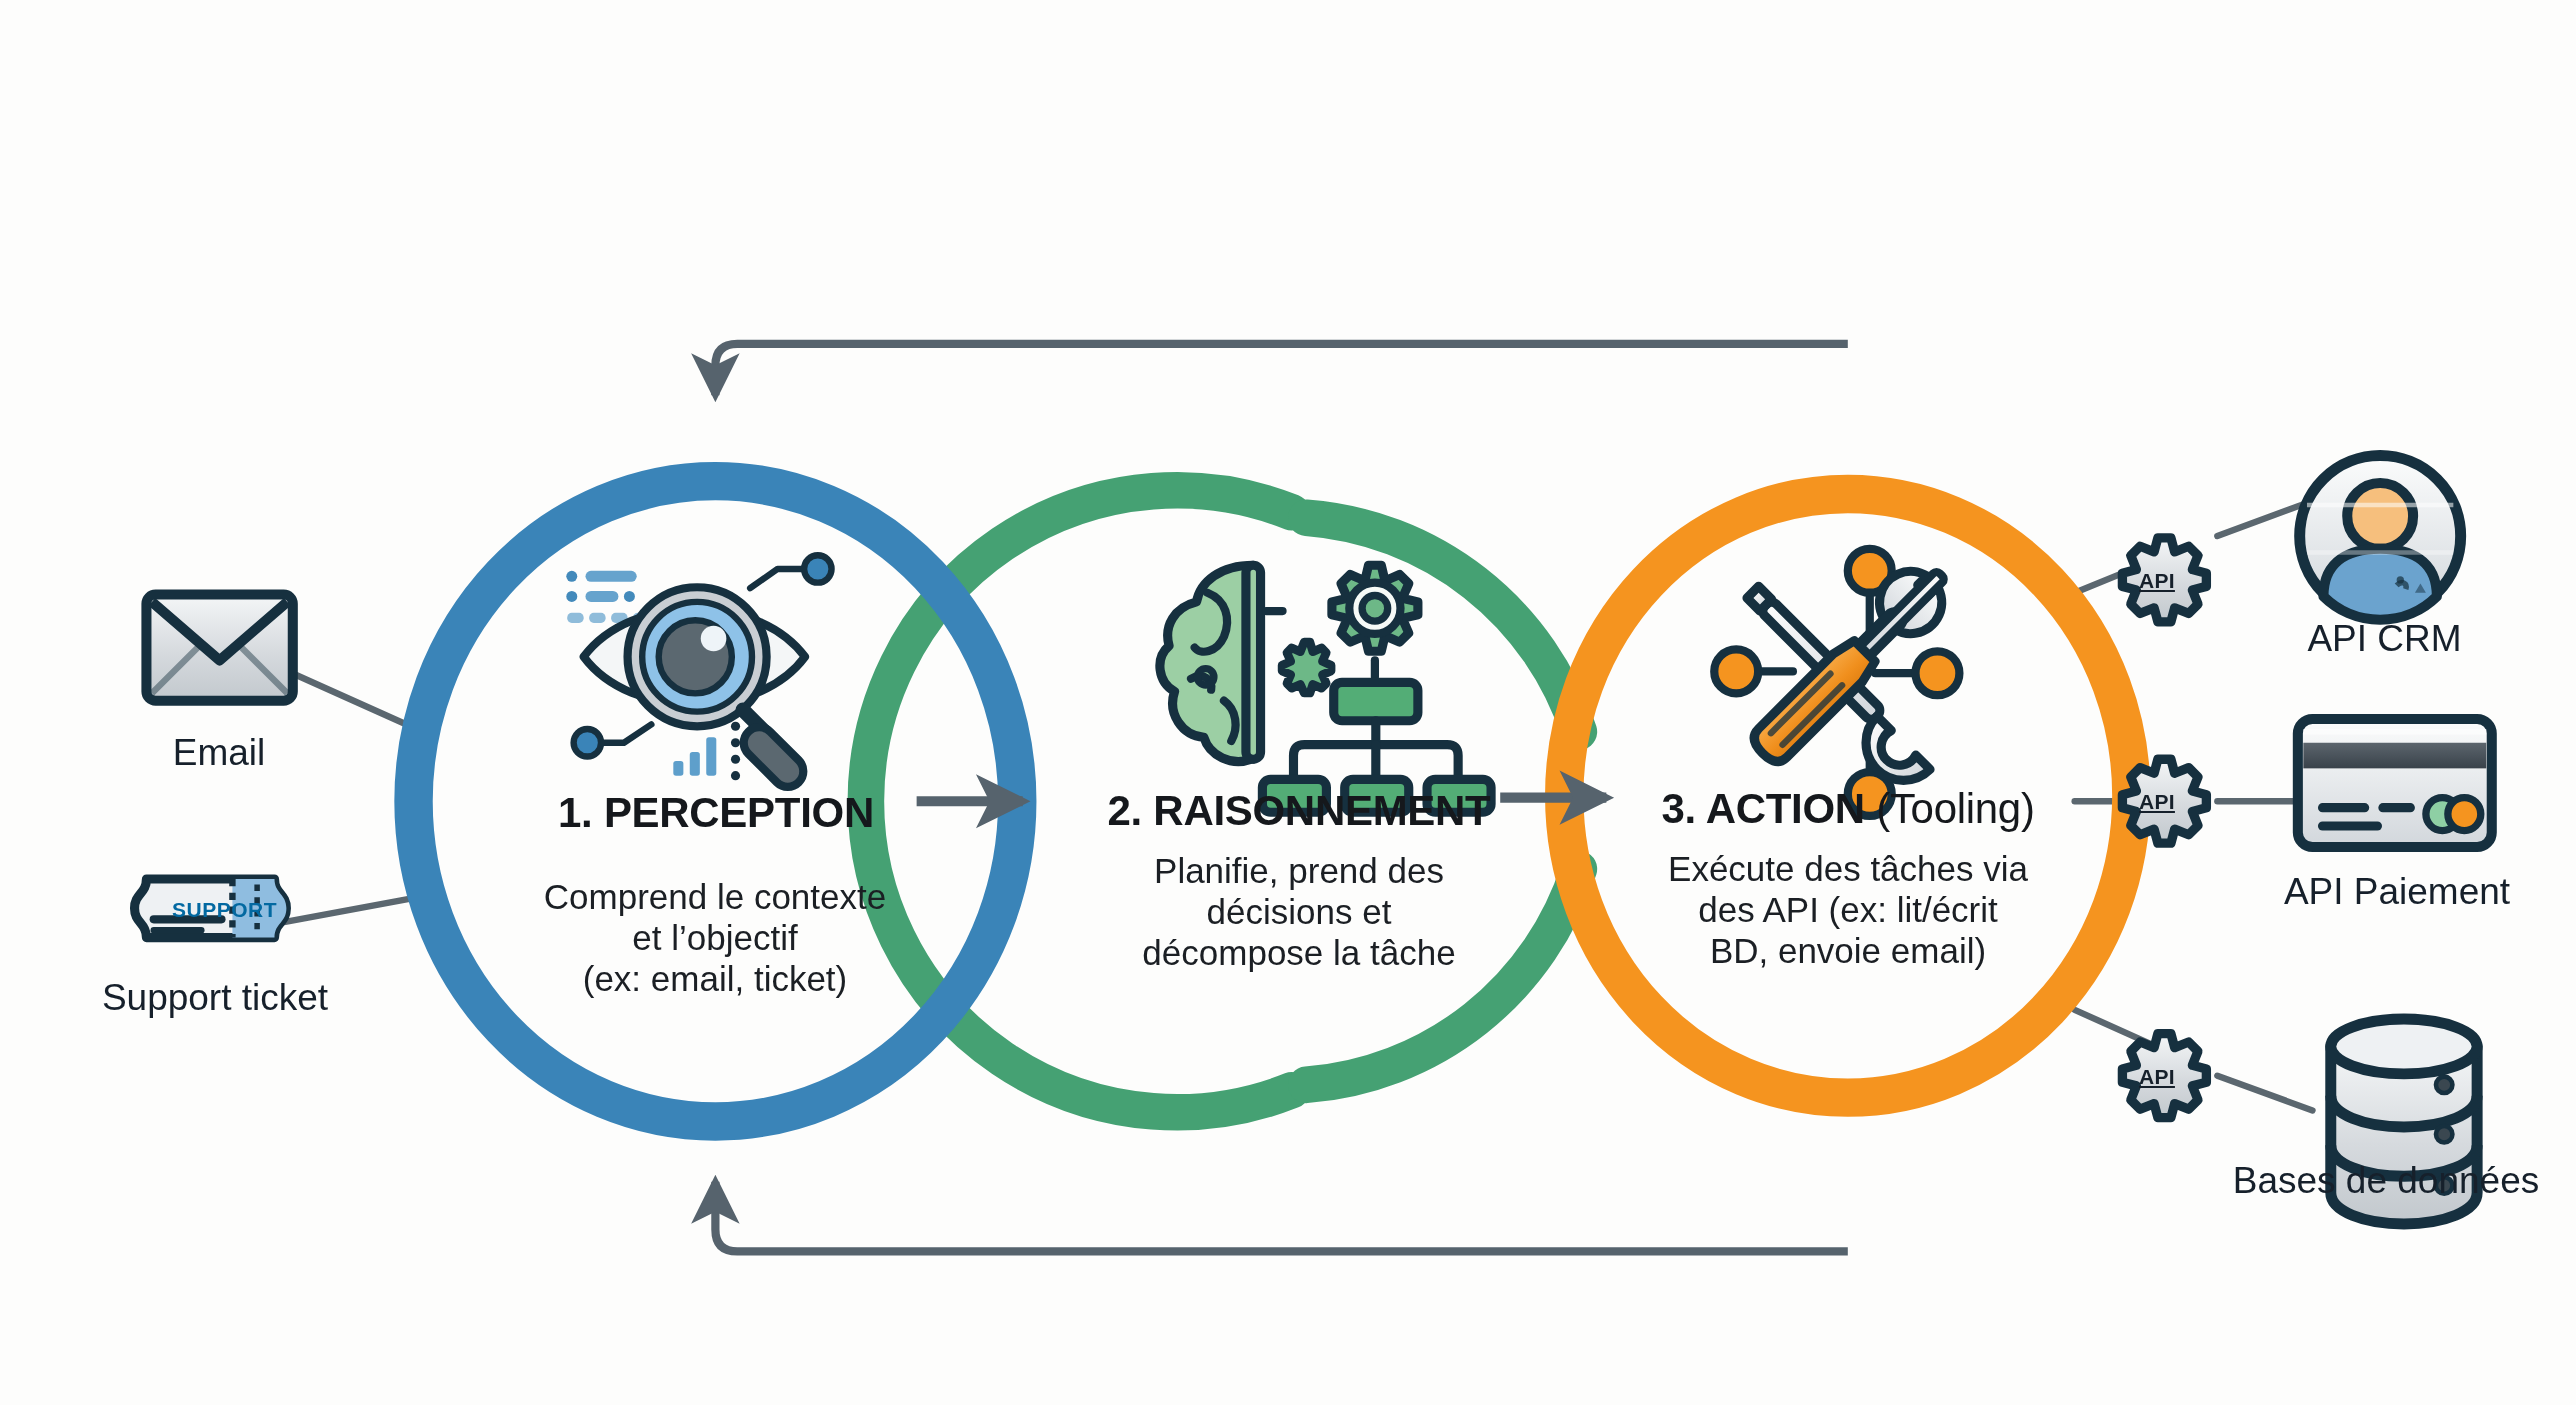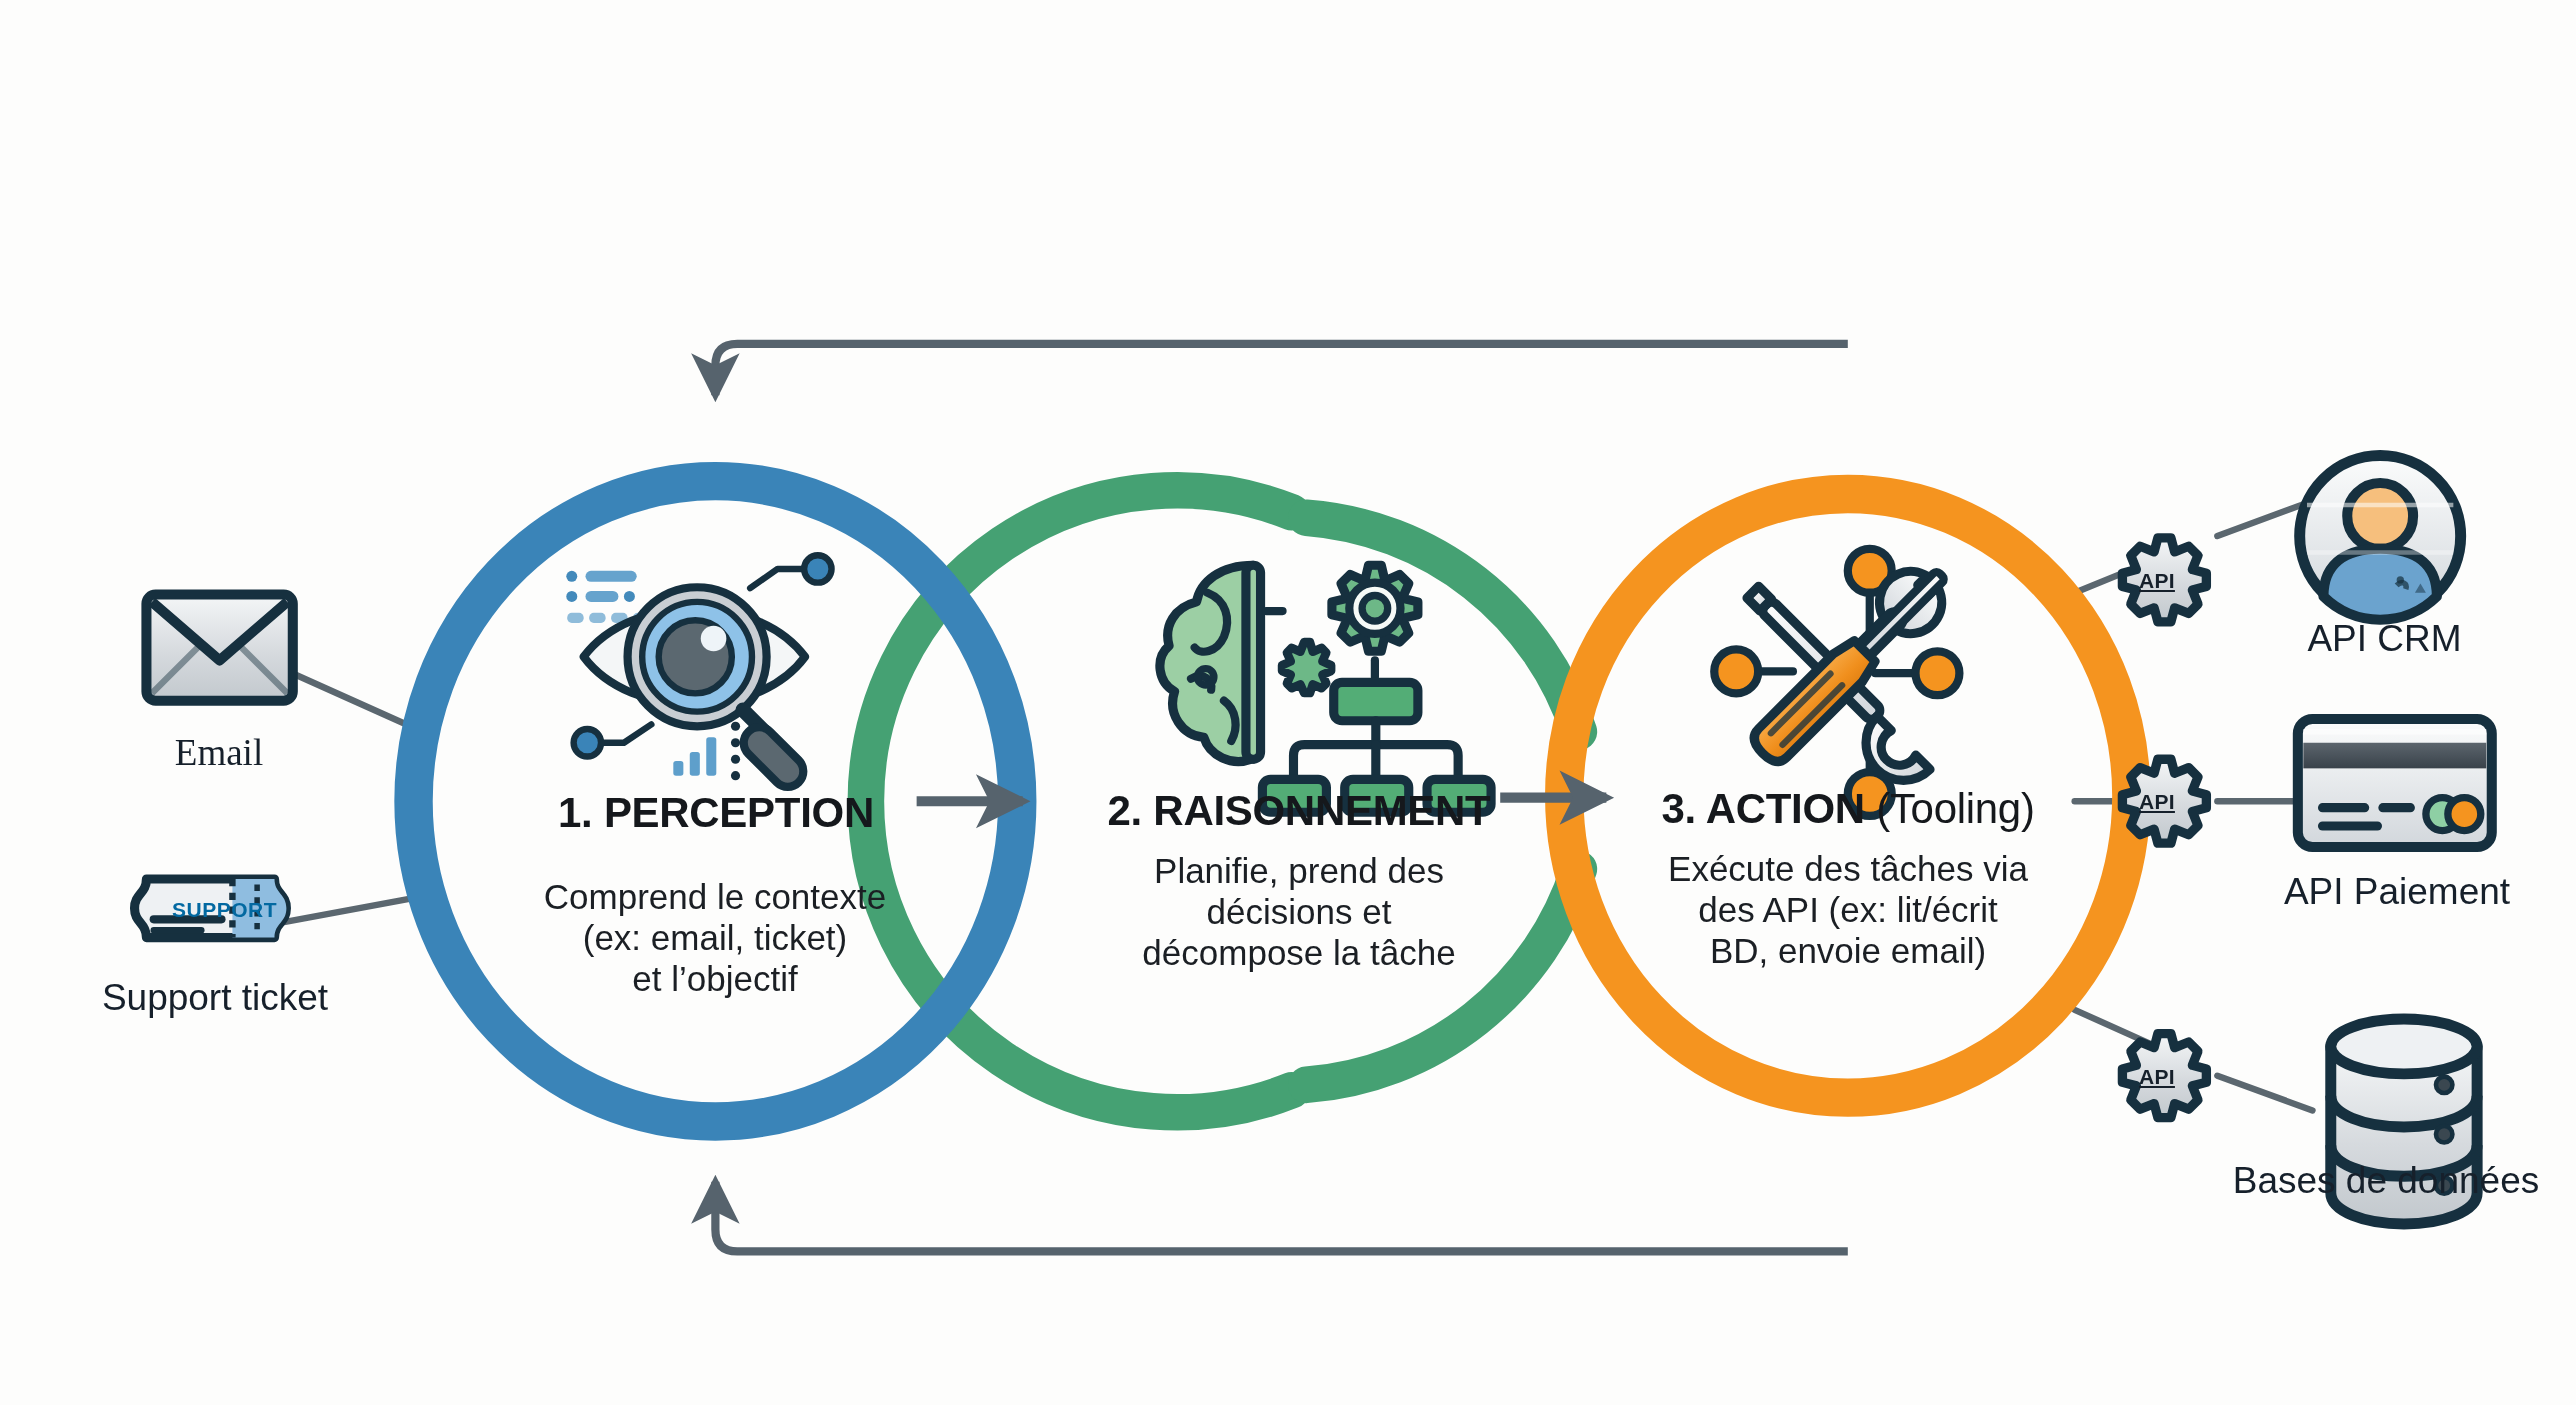--- a/index.html
+++ b/index.html
@@ -381,32 +381,32 @@
       <path d="M 8 36 L 8 196 C 8 216 44 230 88 230 C 132 230 168 216 168 196 L 168 36 Z" fill="url(#gMetal)" stroke="#16303f" stroke-width="12" stroke-linejoin="round"></path>
       <ellipse cx="88" cy="36" rx="80" ry="30" fill="#eef1f3" stroke="#16303f" stroke-width="12"></ellipse>
       <path d="M 8 90 C 8 110 44 124 88 124 C 132 124 168 110 168 90" fill="none" stroke="#16303f" stroke-width="12"></path>
       <path d="M 8 144 C 8 164 44 178 88 178 C 132 178 168 164 168 144" fill="none" stroke="#16303f" stroke-width="12"></path>
       <circle cx="132" cy="78" r="9" fill="#3a4750" stroke="#16303f" stroke-width="5"></circle>
       <circle cx="132" cy="132" r="9" fill="#3a4750" stroke="#16303f" stroke-width="5"></circle>
       <circle cx="132" cy="188" r="9" fill="#3a4750" stroke="#16303f" stroke-width="5"></circle>
     </g>
   </svg>
 
-  <div class="node-label" style="left:146px; top:732px; width:146px;font-family:Liberation Serif, serif;">Email</div>
+  <div class="node-label" style="left:146px; top:732px; width:146px;">Email</div>
   <div class="node-label" style="left:55px; top:977px; width:320px;">Support ticket</div>
   <div class="ticket-text" style="left:172px; top:898px;">SUPPORT</div>
 
   <div class="stage-title" style="left:478px; top:789px;">
     <span>1.</span>
      <span>PERCEPTION</span>
   </div>
   <div class="stage-desc" style="left:459px; top:853px;margin-top:24px;">
     <div>Comprend le contexte</div>
+    <div>et l’objectif</div>
     <div>(ex: email, ticket)</div>
-    <div>et l’objectif</div>
   </div>
 
   <div class="stage-title" style="left:1061px; top:787px;">
     <span>2.</span>
      <span>RAISONNEMENT</span>
   </div>
   <div class="stage-desc" style="left:1043px; top:851px;">
     <div>Planifie, prend des</div>
     <div>décisions et</div>
     <div>décompose la tâche</div>

